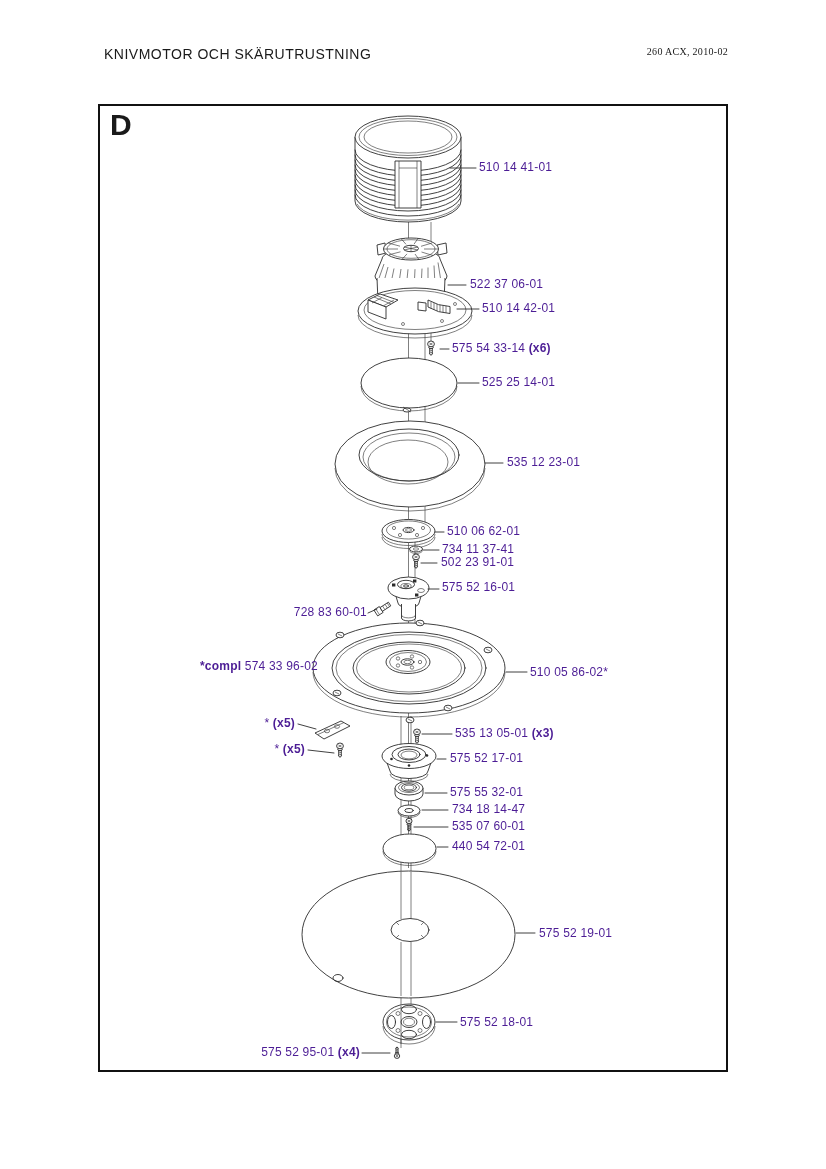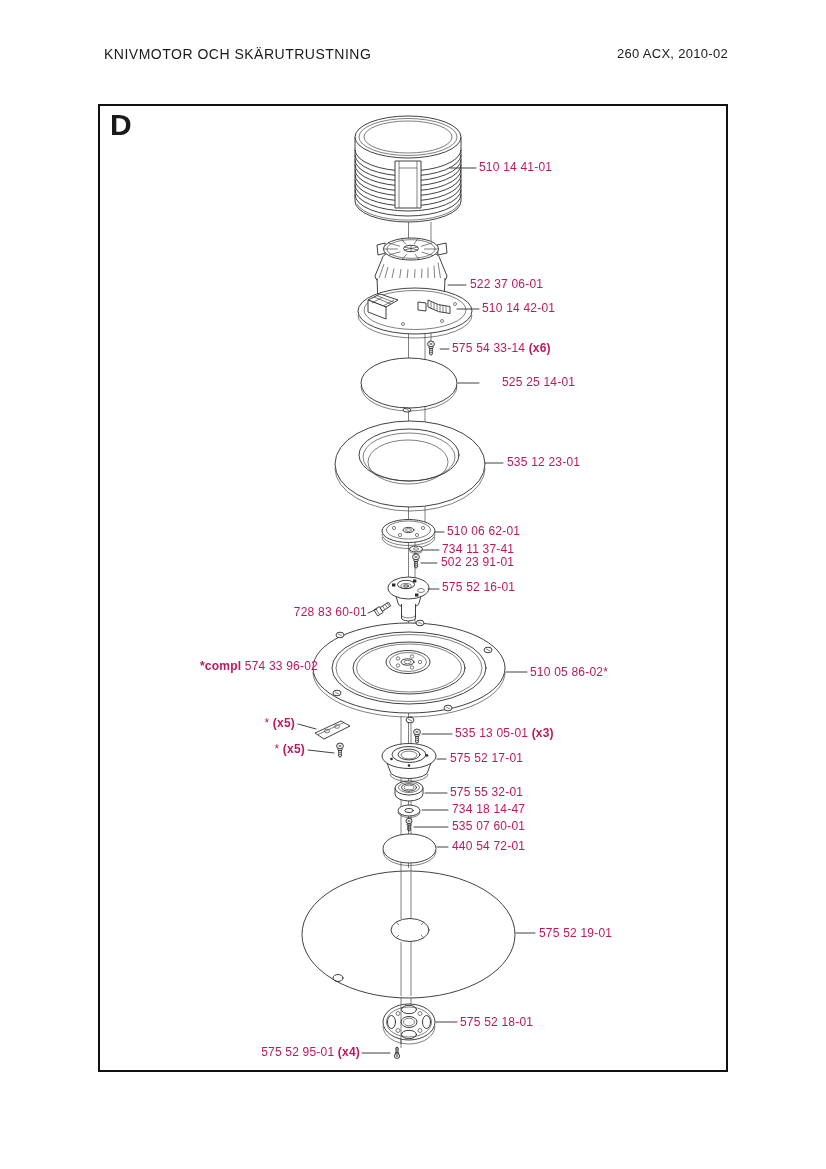--- a/index.html
+++ b/index.html
@@ -1,27 +1,27 @@
 <!DOCTYPE html>
 <html><head>
 <meta charset="utf-8">
 <style>
   html,body{margin:0;padding:0;}
   body{
     width:826px;height:1169px;position:relative;background:#ffffff;
     font-family:"Liberation Sans", sans-serif;color:#1a1a1a;overflow:hidden;
   }
   .hdr-left{position:absolute;left:98px;top:46px;font-size:14px;letter-spacing:.5px;white-space:nowrap;margin-left:6px;}
-  .hdr-right{position:absolute;right:98px;top:46px;font-size:13px;letter-spacing:.3px;white-space:nowrap;}
+  .hdr-right{position:absolute;right:98px;top:46px;font-size:10px;letter-spacing:.3px;white-space:nowrap;font-family:Liberation Serif, serif;}
   .frame{position:absolute;left:98px;top:104px;width:630px;height:968px;
          border:2.5px solid #111;box-sizing:border-box;background:#fff;}
   .sec{position:absolute;left:110px;top:108px;font-size:30px;font-weight:bold;}
   svg.art{position:absolute;left:98px;top:104px;}
   svg.art *{vector-effect:non-scaling-stroke;}
-  .lbl{position:absolute;font-size:12px;letter-spacing:.2px;white-space:nowrap;color:#be185d;}
+  .lbl{position:absolute;font-size:12px;letter-spacing:.2px;white-space:nowrap;color:#4c1d95;}
   .lbl .b{font-weight:bold;}
   
   .s{stroke:#2b2b2b;stroke-width:.9;fill:none;stroke-linecap:round;}
   .w{stroke:#2b2b2b;stroke-width:.9;fill:#ffffff;}
   .thin{stroke:#3a3a3a;stroke-width:.65;fill:none;}
   .f{fill:#2b2b2b;stroke:none;}
 </style>
 </head>
 <body>
 
@@ -266,21 +266,21 @@
 
   <g>
     <path class="s" d="M352,64 H378 M350,181 H368 M359,205 H381 M342,245 H351 M360,279 H381 M387,359 H405 M337,428 H346 M325,446 H341 M323,459 H339 M330,485 H341 M270,509 L279,505 M408,568 H429 M200,620 L218,625 M210,646 L236,649 M324,630 H354 M339,655 H348 M327,689 H349 M324,706 H350 M316,723 H350 M339,743 H350 M418,829 H437 M338,918 H359 M264,949 H292"></path>
   </g>
 </svg>
 
 <div class="lbl" style="left:479px;top:160px"><span class="b"></span><span>510 14 41-01</span><span class="b"></span></div>
 <div class="lbl" style="left:470px;top:277px"><span class="b"></span><span>522 37 06-01</span><span class="b"></span></div>
 <div class="lbl" style="left:482px;top:301px"><span class="b"></span><span>510 14 42-01</span><span class="b"></span></div>
 <div class="lbl" style="left:452px;top:341px"><span class="b"></span><span>575 54 33-14 </span><span class="b">(x6)</span></div>
-<div class="lbl" style="left:502px;top:375px"><span class="b"></span><span>525 25 14-01</span><span class="b"></span></div>
+<div class="lbl" style="left:482px;top:375px"><span class="b"></span><span>525 25 14-01</span><span class="b"></span></div>
 <div class="lbl" style="left:507px;top:455px"><span class="b"></span><span>535 12 23-01</span><span class="b"></span></div>
 <div class="lbl" style="left:447px;top:524px"><span class="b"></span><span>510 06 62-01</span><span class="b"></span></div>
 <div class="lbl" style="left:442px;top:542px"><span class="b"></span><span>734 11 37-41</span><span class="b"></span></div>
 <div class="lbl" style="left:441px;top:555px"><span class="b"></span><span>502 23 91-01</span><span class="b"></span></div>
 <div class="lbl" style="left:442px;top:580px"><span class="b"></span><span>575 52 16-01</span><span class="b"></span></div>
 <div class="lbl" style="right:459px;top:605px"><span class="b"></span><span>728 83 60-01</span><span class="b"></span></div>
 <div class="lbl" style="left:200px;top:659px"><span class="b">*compl</span><span> 574 33 96-02</span><span class="b"></span></div>
 <div class="lbl" style="left:530px;top:665px"><span class="b"></span><span>510 05 86-02*</span><span class="b"></span></div>
 <div class="lbl" style="right:531px;top:716px"><span class="b"></span><span>* </span><span class="b">(x5)</span></div>
 <div class="lbl" style="right:521px;top:742px"><span class="b"></span><span>* </span><span class="b">(x5)</span></div>

